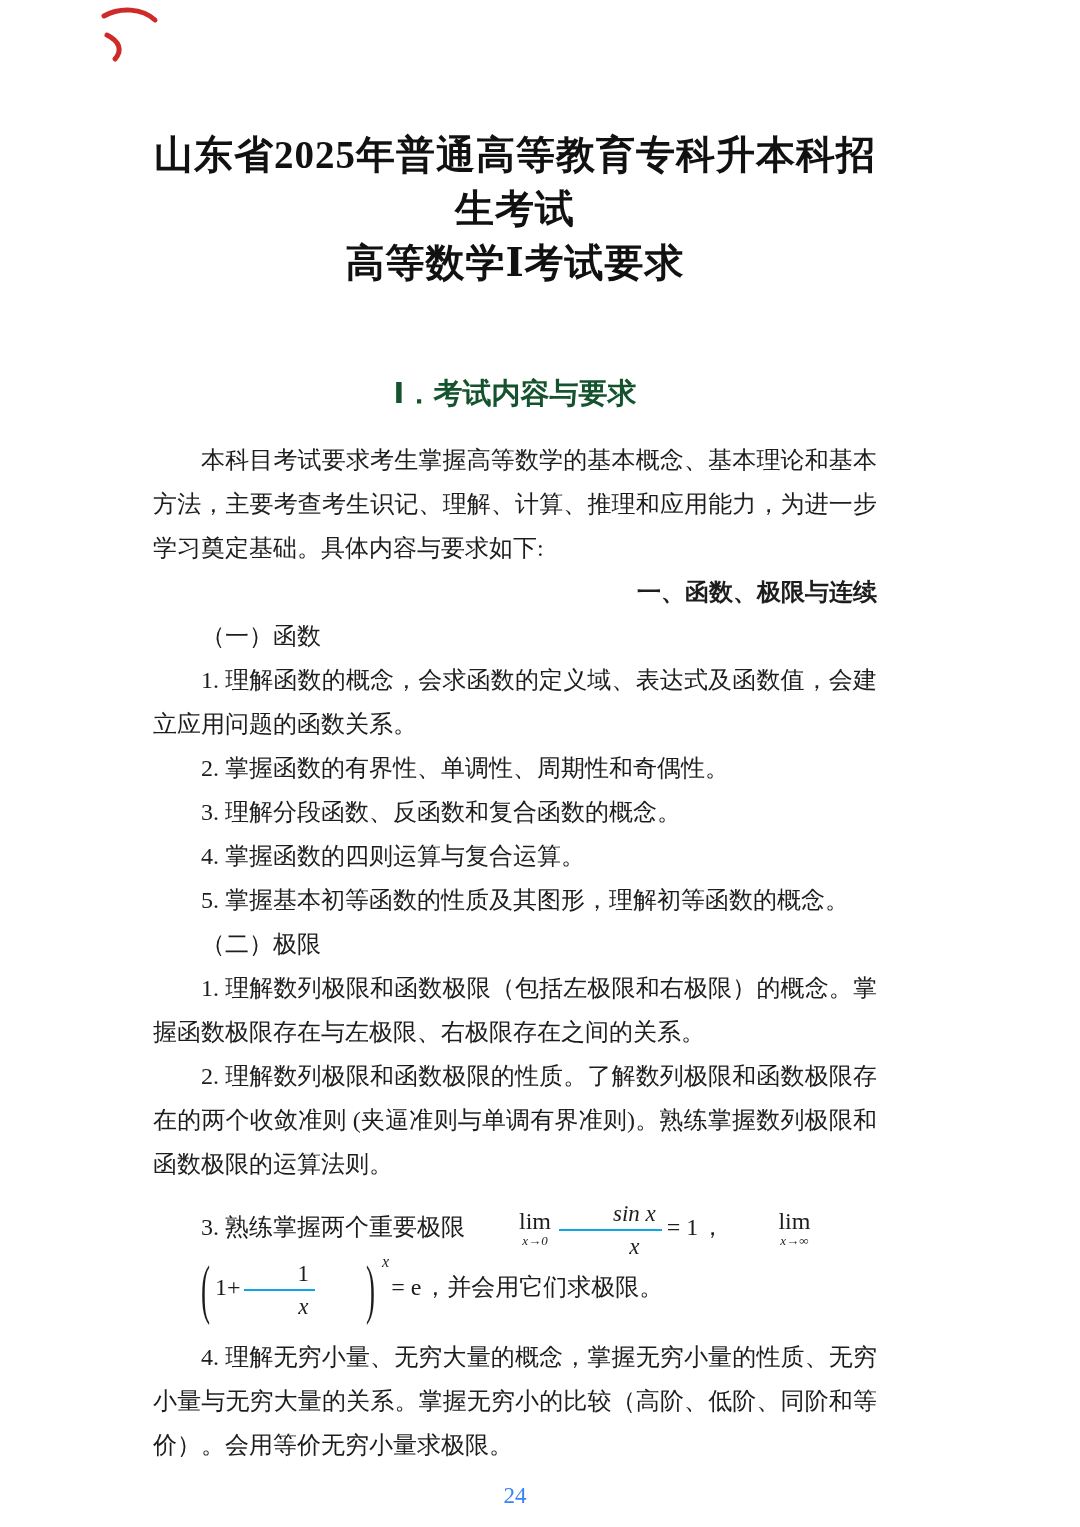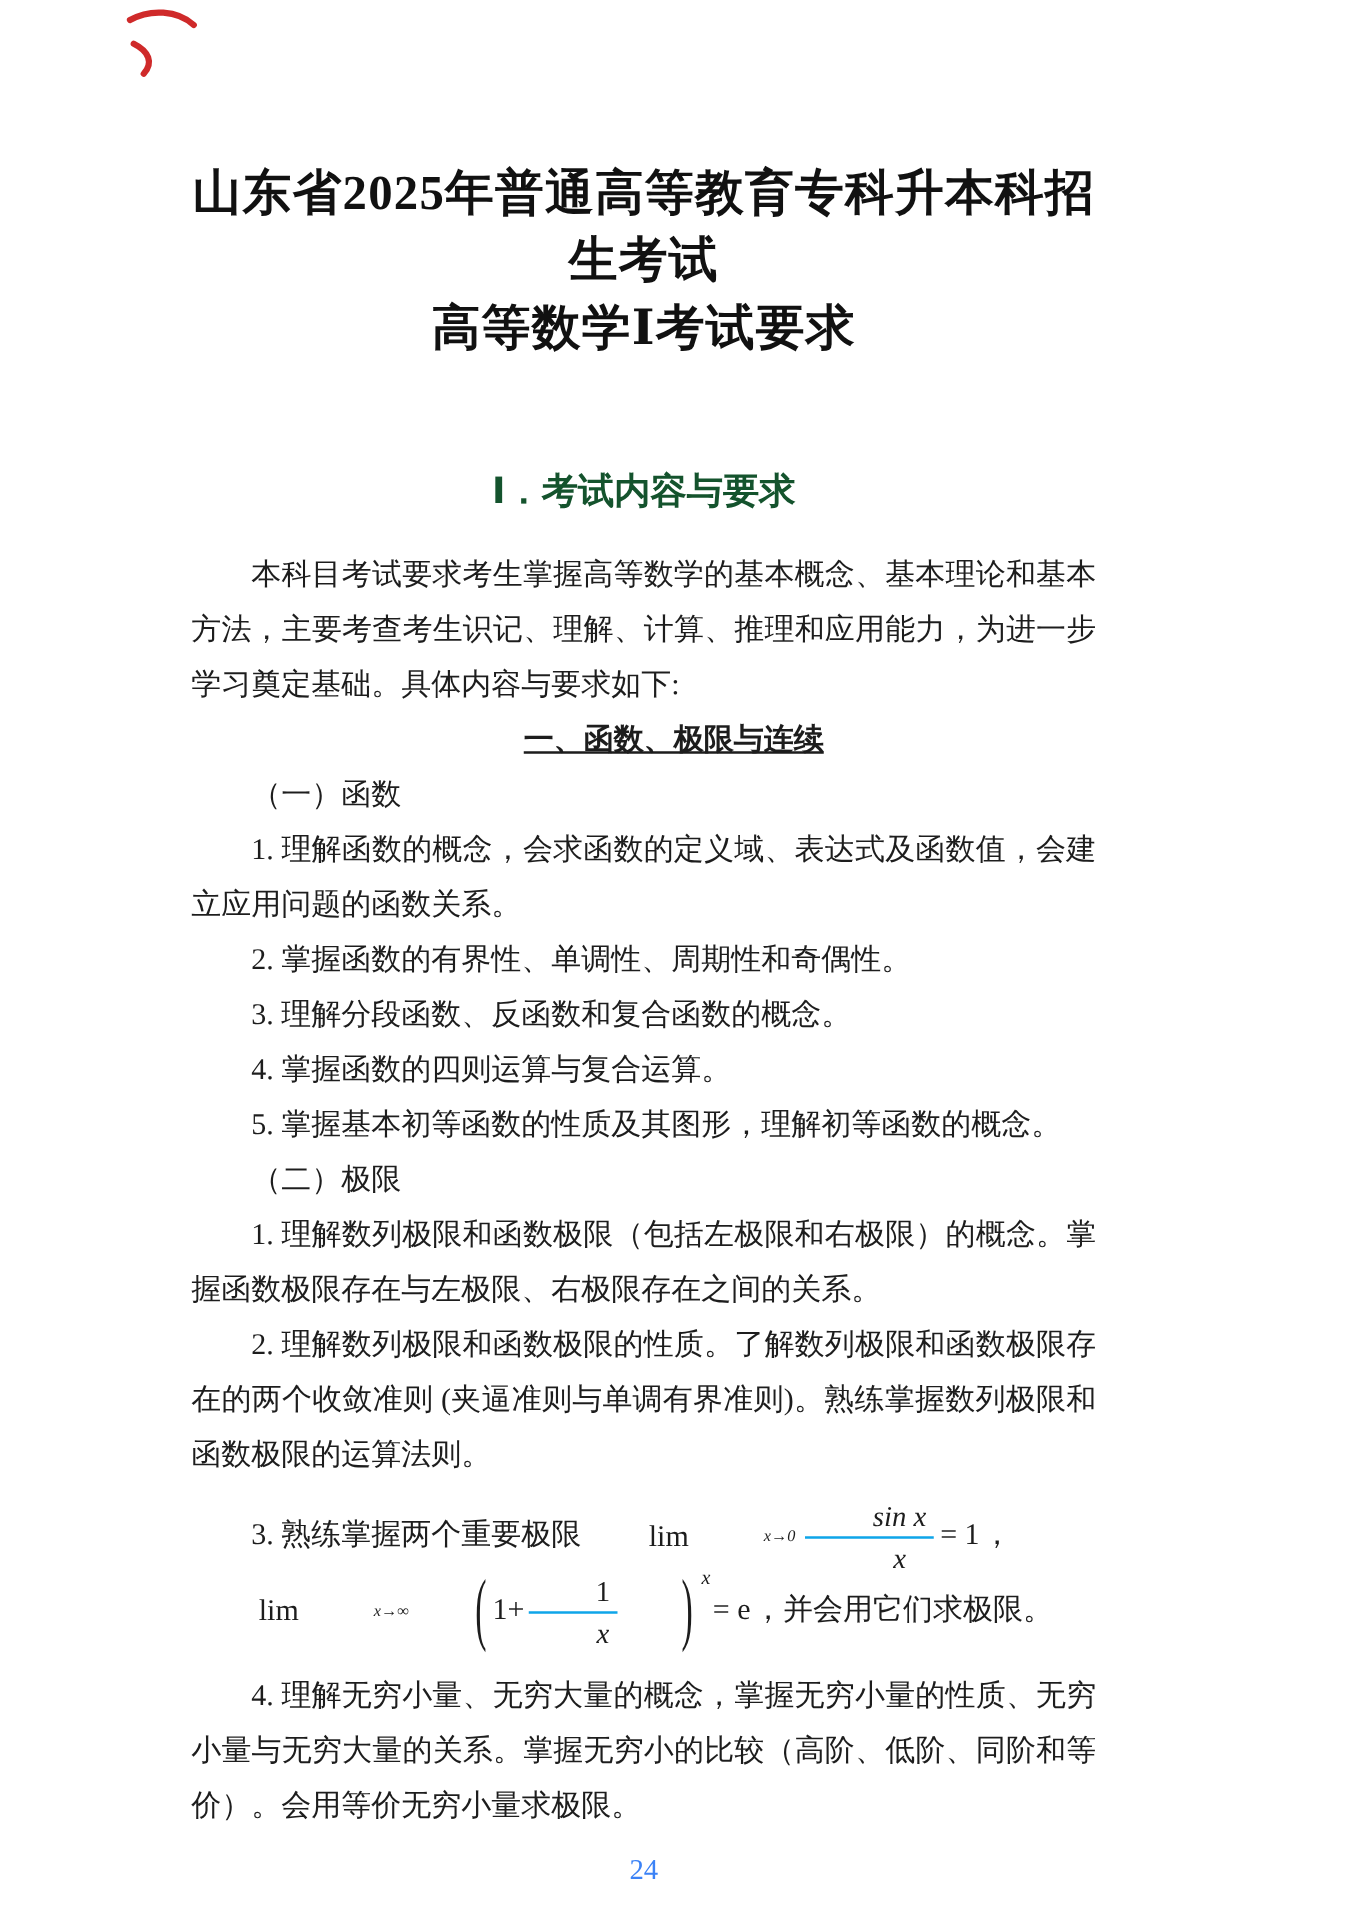--- a/index.html
+++ b/index.html
@@ -51,37 +51,35 @@
   }
   .content p {
     margin: 0;
     text-indent: 2em;
     text-align: justify;
     text-justify: inter-ideograph;
   }
   .content p.heading-bold {
     font-family: "Liberation Sans", "DejaVu Sans", sans-serif;
     font-weight: 700;
-    text-align: center;
-    text-decoration: underline;
+    text-align: right;
   }
   .content p.formula-line {
     padding: 14px 0 16px 0;
     text-align: left;
   }
   
   .mi { font-style: italic; }
   .limop {
     display: inline-flex;
-    flex-direction: row;
+    flex-direction: column;
     align-items: center;
     vertical-align: middle;
     line-height: 1;
     margin: 0 5px 0 6px;
-    gap: 12px;
   }
   .limop .lim { font-size: 24px; line-height: 1; }
   .limop .limsub { font-size: 13px; line-height: 1.3; font-style: italic; }
   .frac {
     display: inline-flex;
     flex-direction: column;
     align-items: center;
     vertical-align: middle;
     line-height: 1.1;
     margin: 0 3px;

